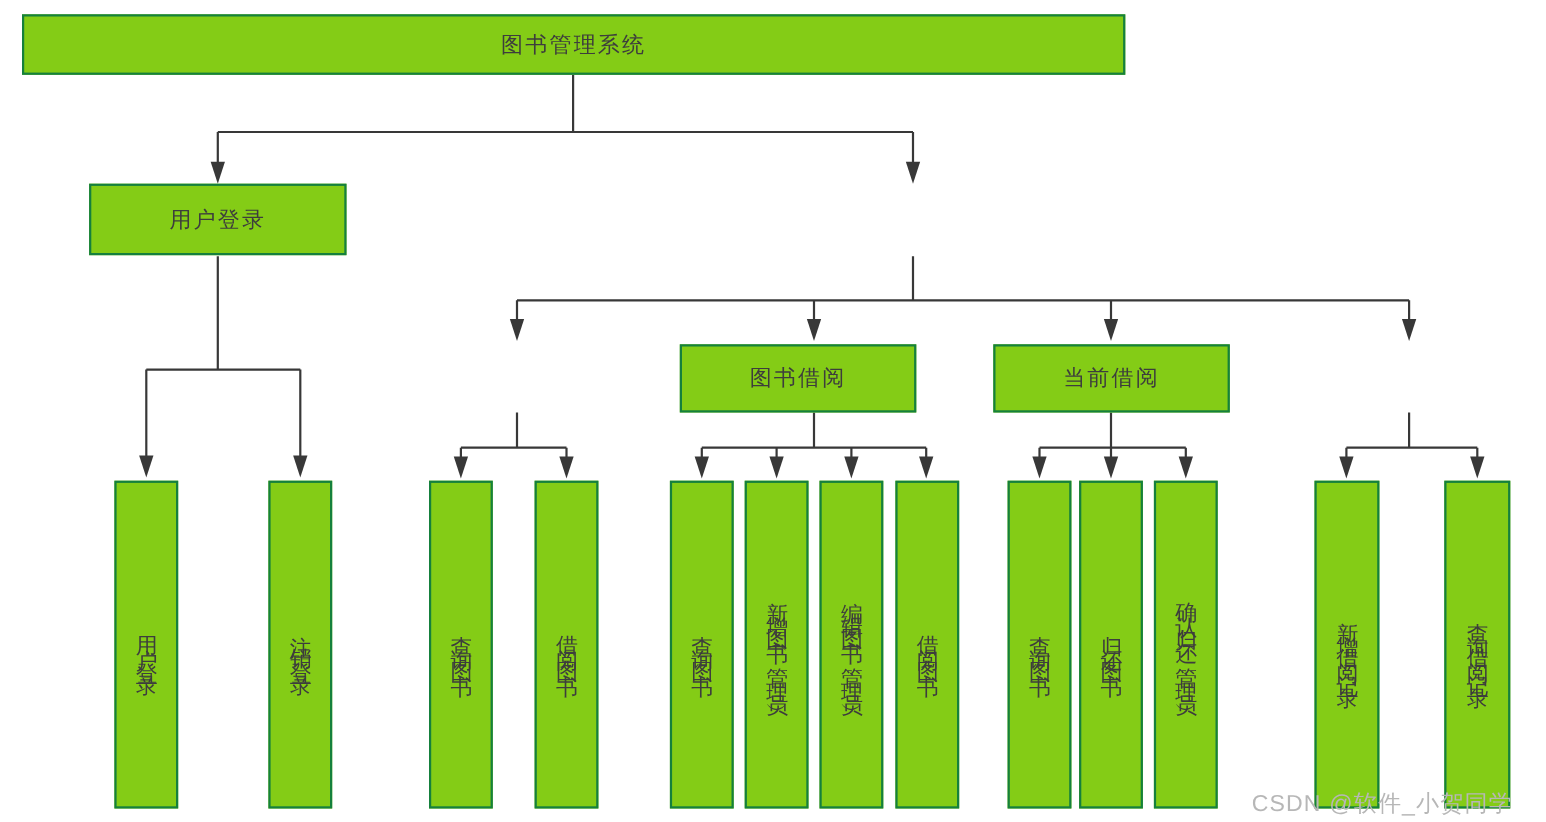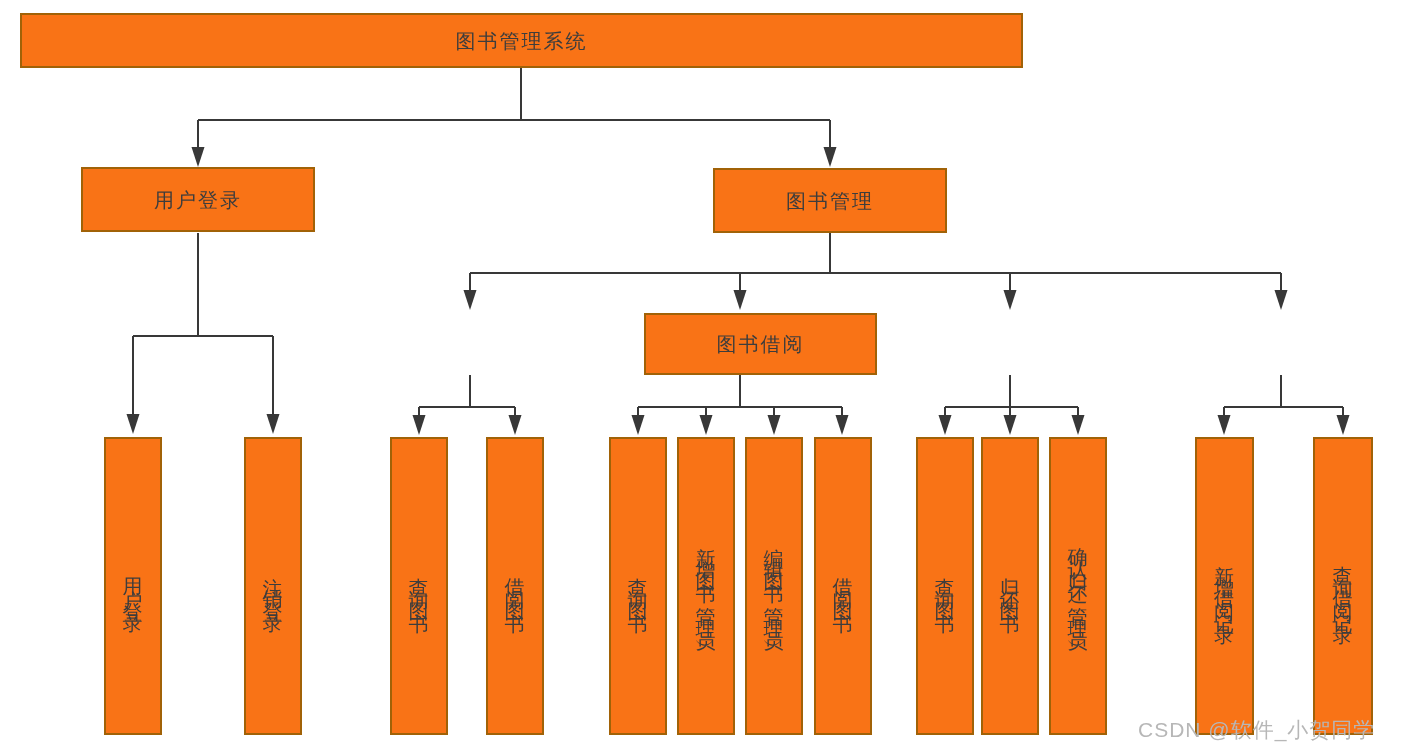--- a/index.html
+++ b/index.html
@@ -3,21 +3,21 @@
 <meta charset="utf-8">
 <style>
   html,body{margin:0;padding:0;background:#fff;}
   .canvas{
     position:relative;width:1405px;height:747px;background:#ffffff;
     font-family:"Liberation Sans",sans-serif;color:#3d3d3d;overflow:hidden;
   }
   .connectors{position:absolute;left:0;top:0;z-index:0;}
   .box{
     position:absolute;box-sizing:border-box;
-    border:2px solid #a16207;background:#f97316;
+    border:2px solid #15803d;background:#84cc16;
     display:flex;align-items:center;justify-content:center;
     font-size:20px;letter-spacing:2px;color:#3d3d3d;z-index:1;
     text-align:center;line-height:1.2;
   }
   .v{
     writing-mode:vertical-rl;text-orientation:mixed;
     letter-spacing:12px;font-size:20px;
   }
   .watermark{
     position:absolute;top:716px;left:1138px;z-index:3;
@@ -57,23 +57,23 @@
       <polygon points="1003.5,415 1016.5,415 1010,435"></polygon>
       <polygon points="1071.5,415 1084.5,415 1078,435"></polygon>
       <polygon points="1217.5,415 1230.5,415 1224,435"></polygon>
       <polygon points="1336.5,415 1349.5,415 1343,435"></polygon>
     </g>
   </svg>
 
   <div class="box" style="left:20px;top:13px;width:1003px;height:55px">图书管理系统</div>
 
   <div class="box" style="left:81px;top:167px;width:234px;height:65px">用户登录</div>
-  <div class="box" style="left:713px;top:168px;width:234px;height:65px">图书管理</div>
 
-  <div class="box" style="left:644px;top:313px;width:233px;height:62px">图书借阅</div>
+  <div class="box" style="left:618px;top:313px;width:215px;height:62px">图书借阅</div>
+  <div class="box" style="left:903px;top:313px;width:215px;height:62px">当前借阅</div>
 
   <div class="box v" style="left:104px;top:437px;width:58px;height:298px">用户登录</div>
   <div class="box v" style="left:244px;top:437px;width:58px;height:298px">注销登录</div>
 
   <div class="box v" style="left:390px;top:437px;width:58px;height:298px">查询图书</div>
   <div class="box v" style="left:486px;top:437px;width:58px;height:298px">借阅图书</div>
 
   <div class="box v" style="left:609px;top:437px;width:58px;height:298px">查询图书</div>
   <div class="box v" style="left:677px;top:437px;width:58px;height:298px">新增图书（管理员）</div>
   <div class="box v" style="left:745px;top:437px;width:58px;height:298px">编辑图书（管理员）</div>

